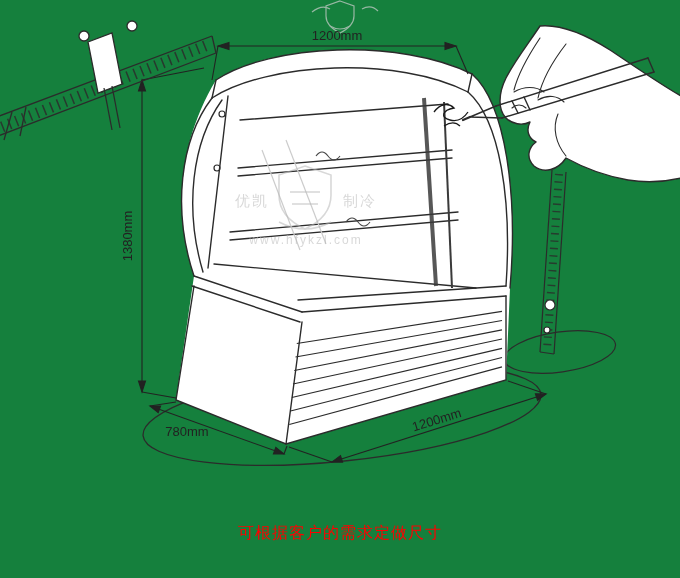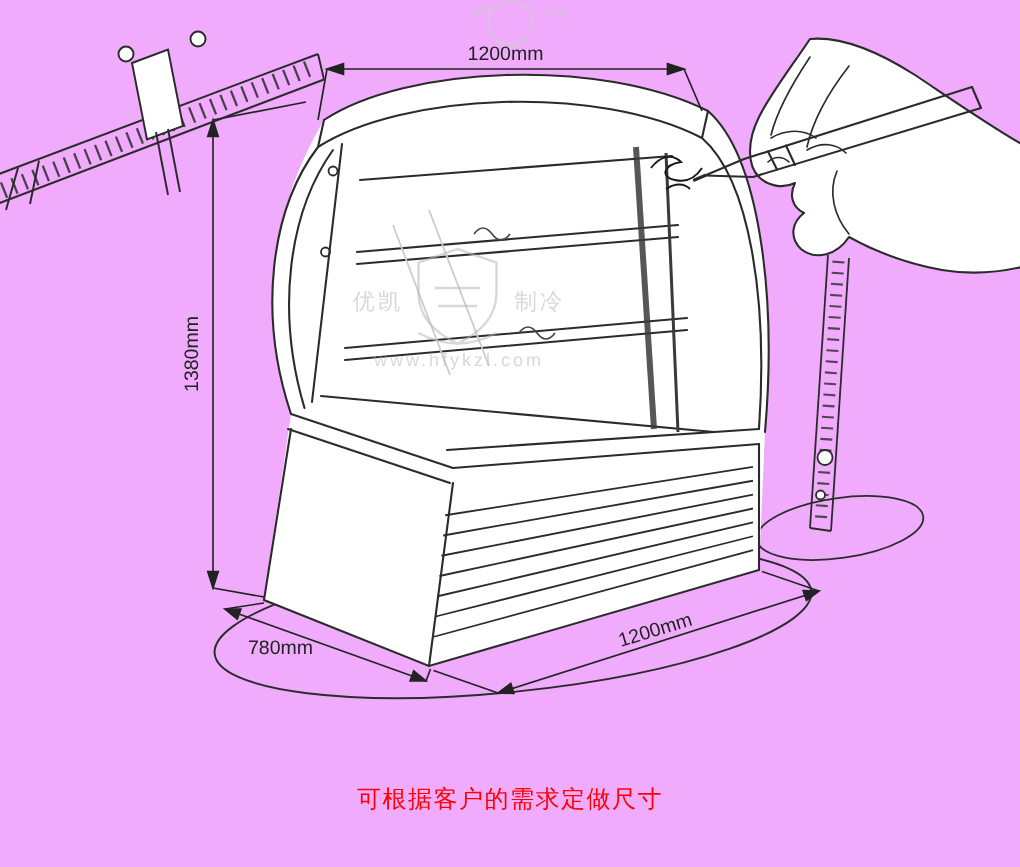--- a/index.html
+++ b/index.html
@@ -1,19 +1,19 @@
 <!DOCTYPE html>
 <html><head>
 <meta charset="utf-8">
 <style>
   html,body{margin:0;padding:0;background:#ffffff;}
   .canvas{
     position:relative;
     width:680px;height:578px;
-    background:#f0abfc;
+    background:#15803d;
     overflow:hidden;
     font-family:"Liberation Sans", sans-serif;
   }
   svg text{font-family:"Liberation Sans", sans-serif;}
   .dim-text{fill:#222222;font-size:13px;}
   .wm-text{fill:#b9b9b9;font-size:15px;letter-spacing:2px;}
   .wm-url{fill:#b9b9b9;font-size:12px;letter-spacing:2px;}
   .caption-text{fill:#fe0000;font-size:16px;letter-spacing:1px;}
 </style>
 </head>

